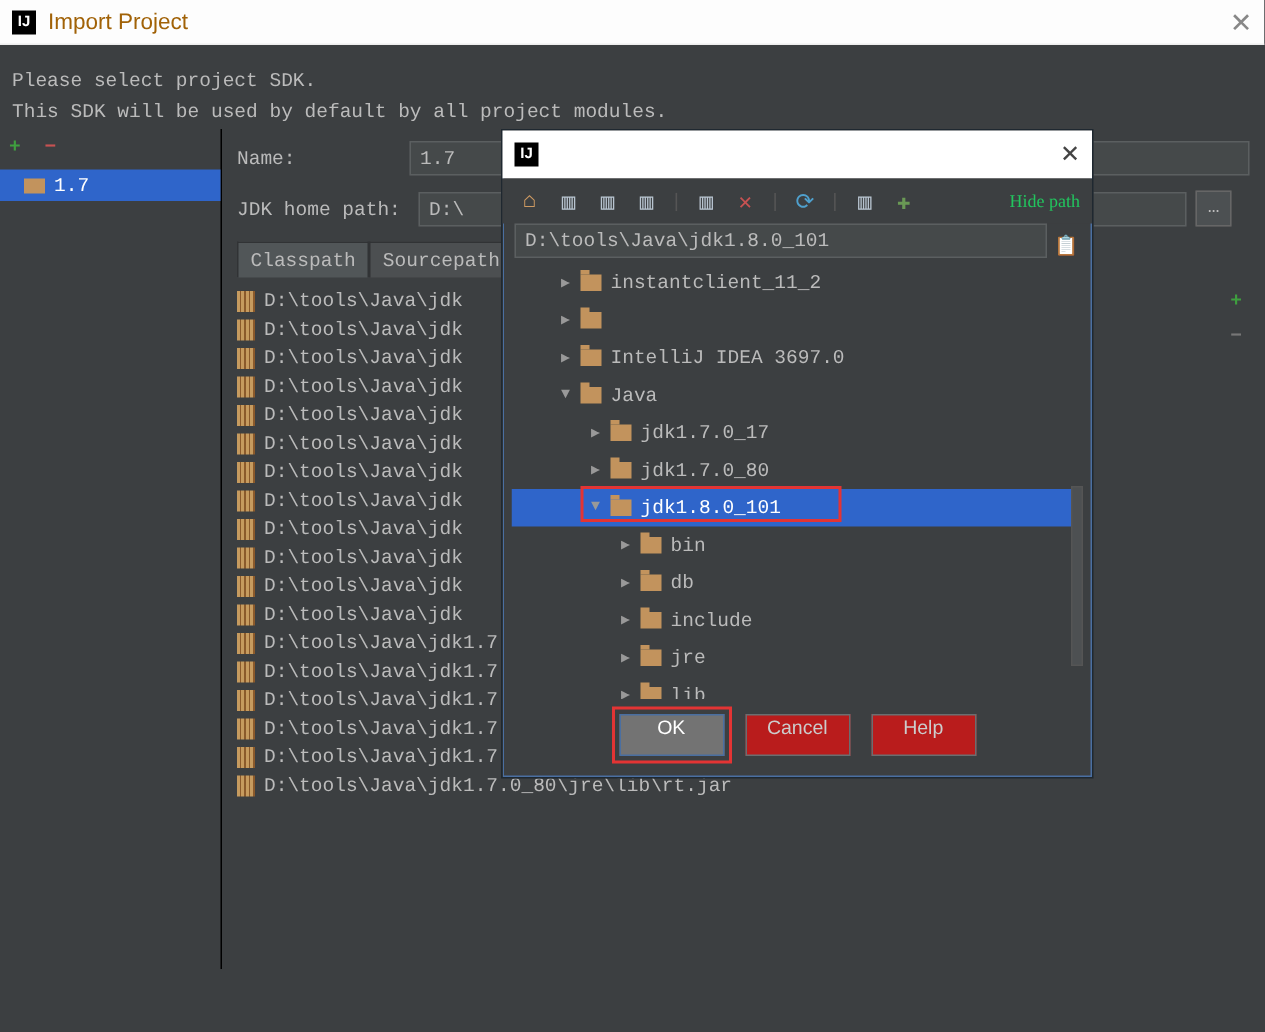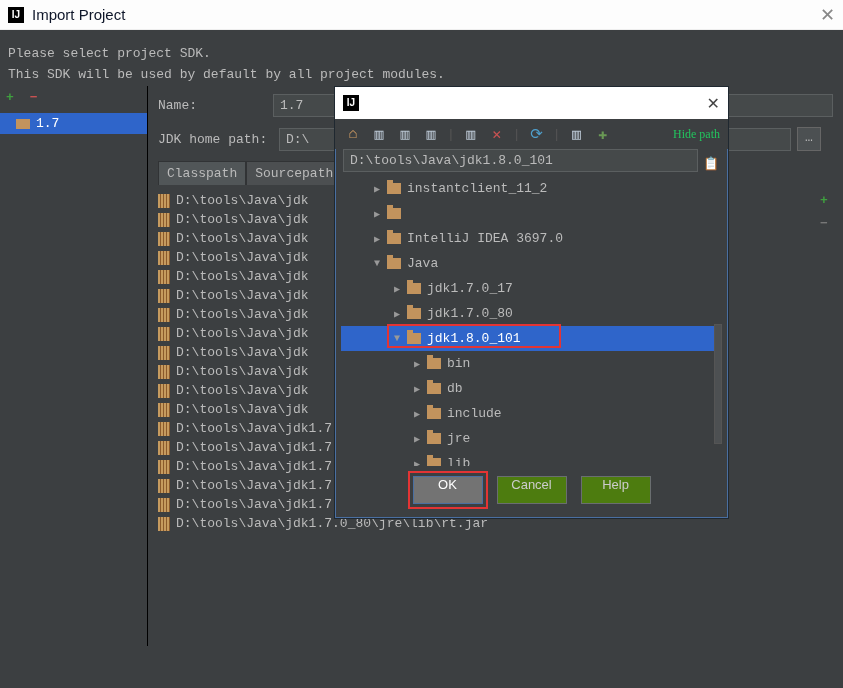--- a/index.html
+++ b/index.html
@@ -1,19 +1,19 @@
 <!DOCTYPE html>
 <html><head>
 <meta charset="utf-8">
 <style>
   html,body{margin:0;padding:0;width:843px;height:688px;background:#3c3f41;font-family:Consolas,'Courier New',monospace;font-size:13px;color:#bbb;overflow:hidden}
   *{box-sizing:border-box}
   .titlebar{height:30px;background:#fdfdfd;display:flex;align-items:center;padding:0 8px;border-bottom:1px solid #eee}
   .titlebar .logo{width:16px;height:16px;background:#000;color:#fff;font:bold 10px/16px sans-serif;text-align:center;margin-right:8px}
-  .titlebar .title{color:#0f172a;font:15px/30px 'Segoe UI',sans-serif}
+  .titlebar .title{color:#a16207;font:15px/30px 'Segoe UI',sans-serif}
   .titlebar .close{margin-left:auto;color:#888;font:18px sans-serif;cursor:pointer}
   .main{position:relative;height:630px}
   .intro{padding:16px 8px 4px;color:#bbb;white-space:pre}
   .layout{display:flex;height:calc(100% - 70px)}
   .sidebar{width:175px;border-right:1px solid #000}
   .sb-top{padding:4px 6px}
   .plus{color:#3f9f3f;font-weight:bold;margin-right:8px}
   .minus{color:#c75252;font-weight:bold}
   .sb-item{background:#2f65ca;color:#fff;padding:3px 16px;margin-top:4px}
   .sb-item .dir{display:inline-block;width:14px;height:10px;background:#c2935d;margin-right:6px;vertical-align:middle}
@@ -52,21 +52,21 @@
   .tree{height:290px;overflow:hidden;position:relative;margin:0 6px}
   .node{display:flex;align-items:center;height:25px;color:#bbb;white-space:nowrap}
   .arrow{width:12px;text-align:center;color:#999;font-size:10px;margin-right:4px}
   .fico{width:14px;height:11px;background:#c2935d;margin-right:6px;position:relative}
   .fico:before{content:'';position:absolute;top:-3px;left:0;width:6px;height:3px;background:#c2935d}
   .node.sel{background:#2f65ca;color:#fff}
   .redbox{position:absolute;border:2px solid #e33434;pointer-events:none}
   .scrolltrack{position:absolute;right:0;top:148px;width:8px;height:120px;background:#4d5052;border:1px solid #555}
   .hint{text-align:center;font-size:11px;color:#777;padding:6px 10px}
   .btnrow{display:flex;justify-content:center;gap:14px;padding:10px 0 14px}
-  .btn{width:70px;height:28px;background:#4d7c0f;border:1px solid #6a6e70;color:#ccc;text-align:center;line-height:26px;font:13px 'Segoe UI',sans-serif}
+  .btn{width:70px;height:28px;background:#b91c1c;border:1px solid #6a6e70;color:#ccc;text-align:center;line-height:26px;font:13px 'Segoe UI',sans-serif}
   .btn.ok{background:#737373;border-color:#4a6fa1;color:#fff;position:relative}
   .redbox2{position:absolute;border:2px solid #e33434;pointer-events:none;left:-6px;top:-6px;right:-6px;bottom:-6px}
 </style>
 </head>
 <body>
 
 <div class="titlebar">
   <div class="logo">IJ</div>
   <div class="title">Import Project</div>
   <div class="close">✕</div>

